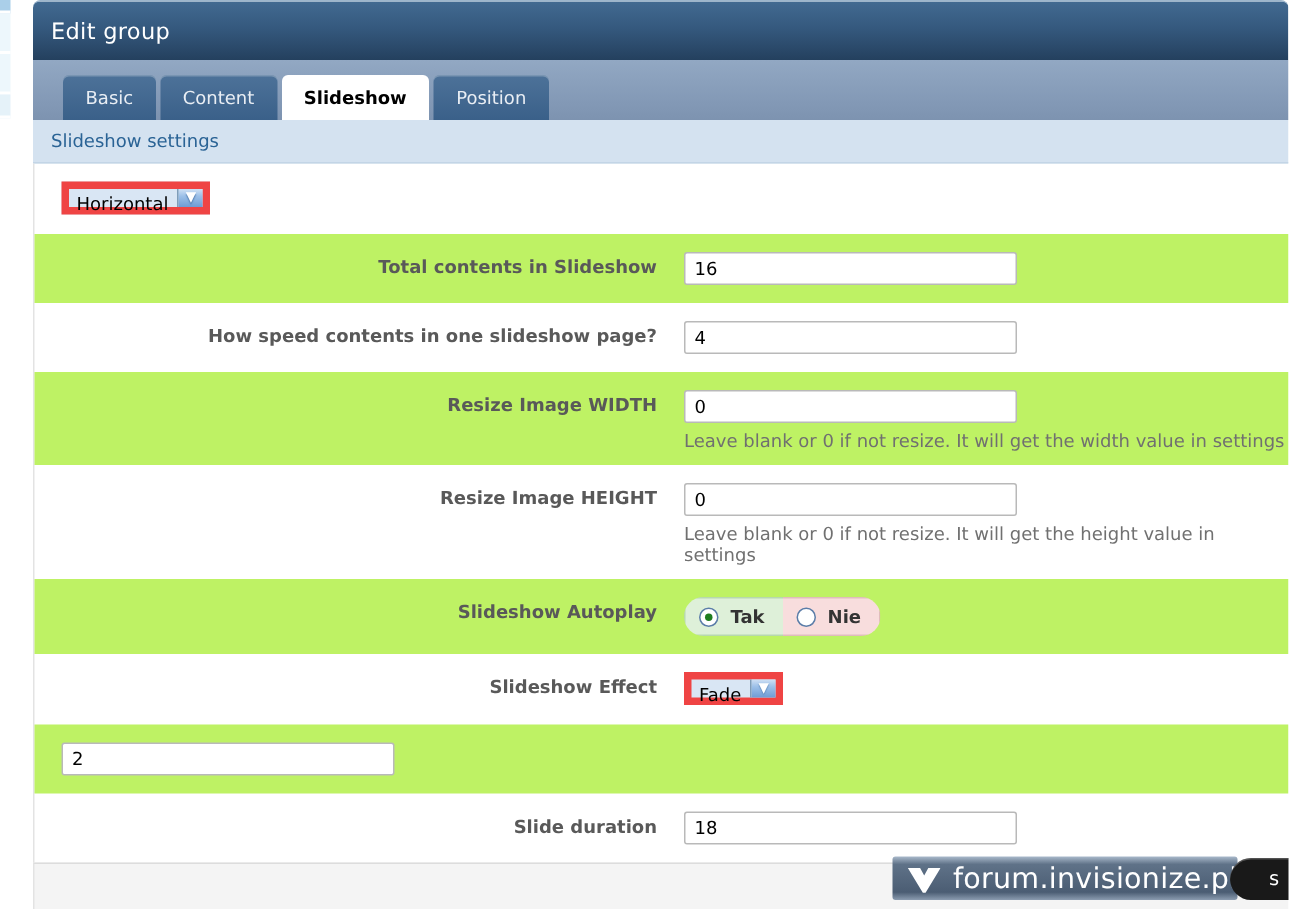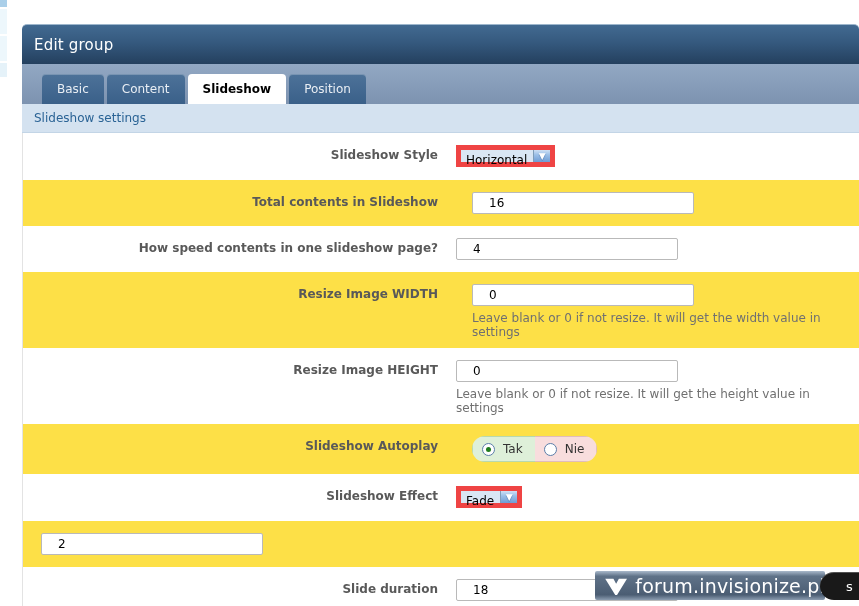--- a/index.html
+++ b/index.html
@@ -9,63 +9,63 @@
 
   
   .bg-strip { position:absolute; left:0; top:0; width:7px; }
   .bg-cell { border-bottom:2px solid #fff; }
   .bg-cell.c0 { height:9px;  background:#aacfe9; }
   .bg-cell.c1 { height:27px; background:#edf7fc; }
   .bg-cell.c2 { height:27px; background:#edf7fc; }
   .bg-cell.c3 { height:16px; background:#e5f2f9; }
 
   
-  .dialog { position:absolute; left:22px; top:24px; width:837px; height:523px; }
+  .dialog { position:absolute; left:22px; top:0; width:837px; height:523px; }
 
   .titlebar { height:40px; background:linear-gradient(180deg,#426a91 0%,#35597e 45%,#24405e 100%);
               border-radius:5px 5px 0 0; border-top:1px solid #9db6cc;
               display:flex; align-items:center; padding-left:12px; }
   .titlebar .title { color:#ffffff; font-size:15px; letter-spacing:.2px; }
 
   .tabstrip { height:40px; background:linear-gradient(180deg,#92a8c3 0%,#8399b6 70%,#7d93b0 100%);
               display:flex; align-items:flex-end; padding-left:20px; }
   .tab { height:30px; line-height:30px; padding:0 15px; margin-right:3px;
          border-radius:4px 4px 0 0; font-size:12px; cursor:pointer;
          background:linear-gradient(180deg,#4d7299 0%,#3a6089 100%);
          color:#e9eef4; box-shadow:inset 0 1px 0 rgba(255,255,255,.25);text-align:center; }
   .tab.active { background:#ffffff; color:#000; font-weight:bold; box-shadow:none;margin-top:48px; }
 
   .section-header { height:29px; background:#d4e2f0; border-bottom:1px solid #c3d5e6;
                     display:flex; align-items:center; padding-left:12px; }
   .section-header span { color:#2a6395; font-size:12px; font-weight:normal; }
 
   .form { border-left:1px solid #e3e3e3; }
   .row { display:flex; }
-  .row.alt { background:#fde047;gap:16px; }
+  .row.alt { background:#bef264; }
   .cell-label { width:415px; flex:0 0 415px; text-align:right; padding-top:15px;
                 font-size:12px; font-weight:bold; color:#595959; line-height:15px; }
   .cell-field { padding:12px 0 12px 18px; }
   .row.tall .cell-field { padding-bottom:9px; }
 
   input.text { width:222px; height:22px; border:1px solid #b9b9b9; border-radius:2px;
                font-family:"DejaVu Sans","Liberation Sans",sans-serif; font-size:12px;
-               padding:0 16px; color:#000; background:#fff; }
+               padding:0 6px; color:#000; background:#fff; }
   .help { font-size:12px; color:#707070; margin-top:5px; line-height:14px; }
 
   
   .select { display:inline-flex; align-items:stretch; height:22px;
             border:5px solid #ef4444; background:#d9e6f4; cursor:pointer; }
   .select .sel-text { font-size:12px; color:#000; padding:3px 6px 0 5px; }
   .select .sel-arrow { width:17px; border-left:1px solid #7f9db9;
             background:linear-gradient(180deg,#cfe0f4 0%,#9cc0e8 40%,#6f9cd4 100%);
             display:flex; align-items:center; justify-content:center;
             color:#ffffff; font-size:9px; text-shadow:0 1px 1px #4a77ad; }
 
   
-  .pill { display:inline-flex; height:26px; border-radius:13px; overflow:hidden; }
+  .pill { display:inline-flex; height:26px; border-radius:13px; overflow:hidden;font-weight:bold; }
   .pill .half { display:flex; align-items:center; padding:0 12px 0 9px; cursor:pointer; }
   .pill .half.yes { background:#def0d9; border:1px solid #b7d8ae; border-right:none;
                     border-radius:5px 0 0 5px; }
   .pill .half.no  { background:#f8dddd; border:1px solid #e0bcbc; border-left:none;
                     border-radius:0 5px 5px 0;justify-content:center; }
   .radio { width:13px; height:13px; border-radius:50%; background:#fff;
            border:1px solid #5b7da8; margin-right:8px; position:relative; }
   .radio.checked::after { content:""; position:absolute; left:3px; top:3px;
            width:5px; height:5px; border-radius:50%; background:#1f7d1f; }
   .pill .opt-label { font-size:12px; color:#333; }
@@ -106,21 +106,20 @@
     <div class="tab">Position</div>
   </div>
 
   <div class="section-header">
     <span>Slideshow settings</span>
   </div>
 
   <div class="form">
 
     <div class="row">
-      <div class="cell-label">Slideshow Style</div>
       <div class="cell-field">
         <div class="select">
           <span class="sel-text">Horizontal</span>
           <span class="sel-arrow">▼</span>
         </div>
       </div>
     </div>
 
     <div class="row alt">
       <div class="cell-label">Total contents in Slideshow</div>

